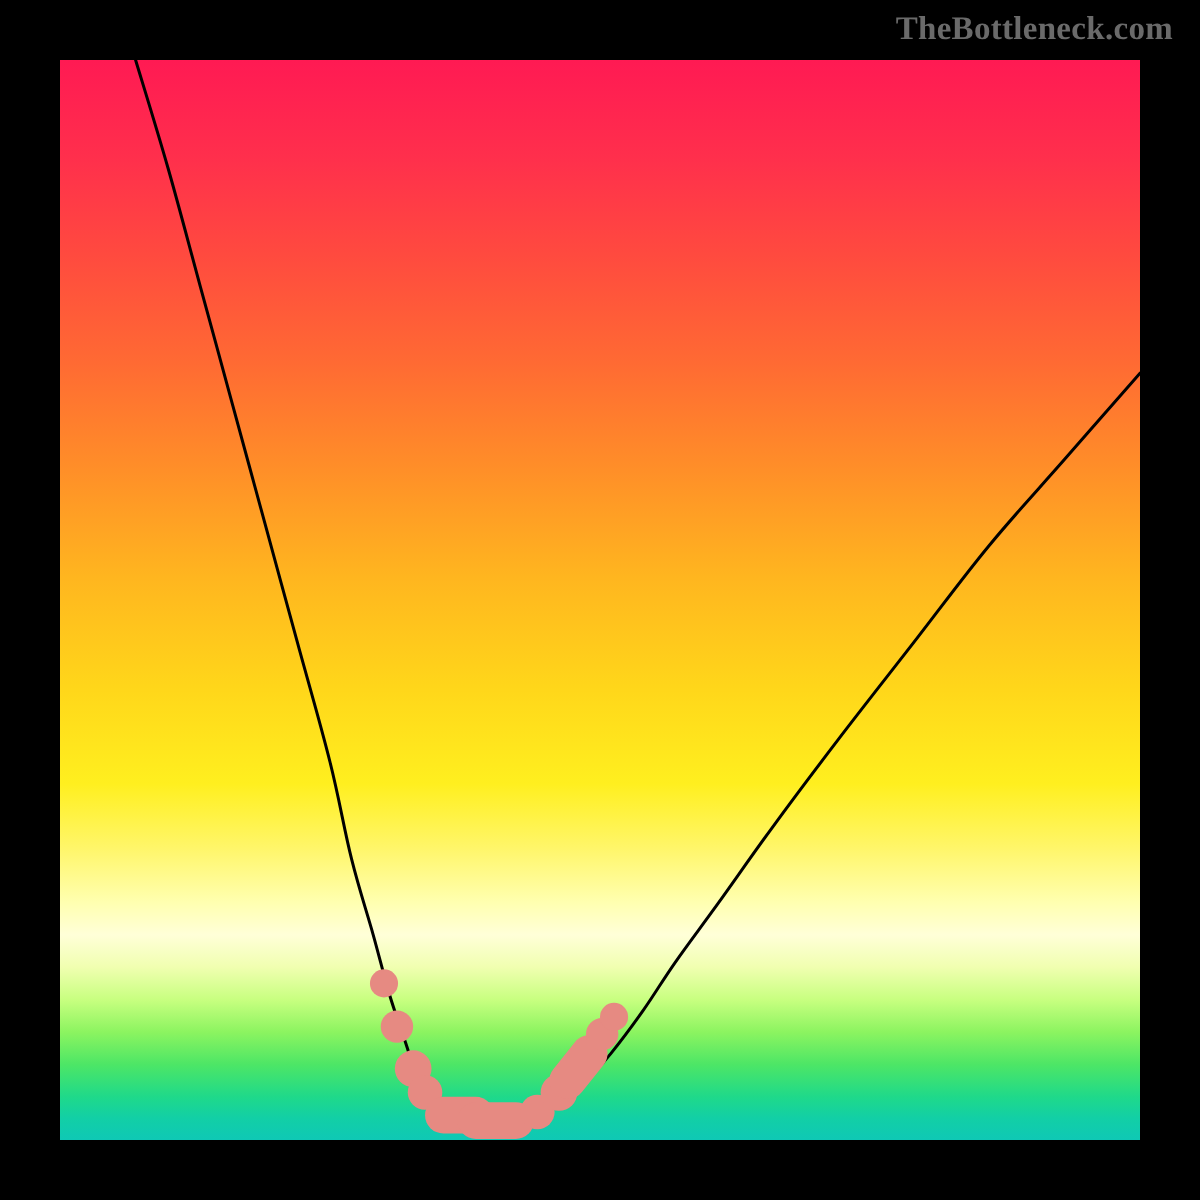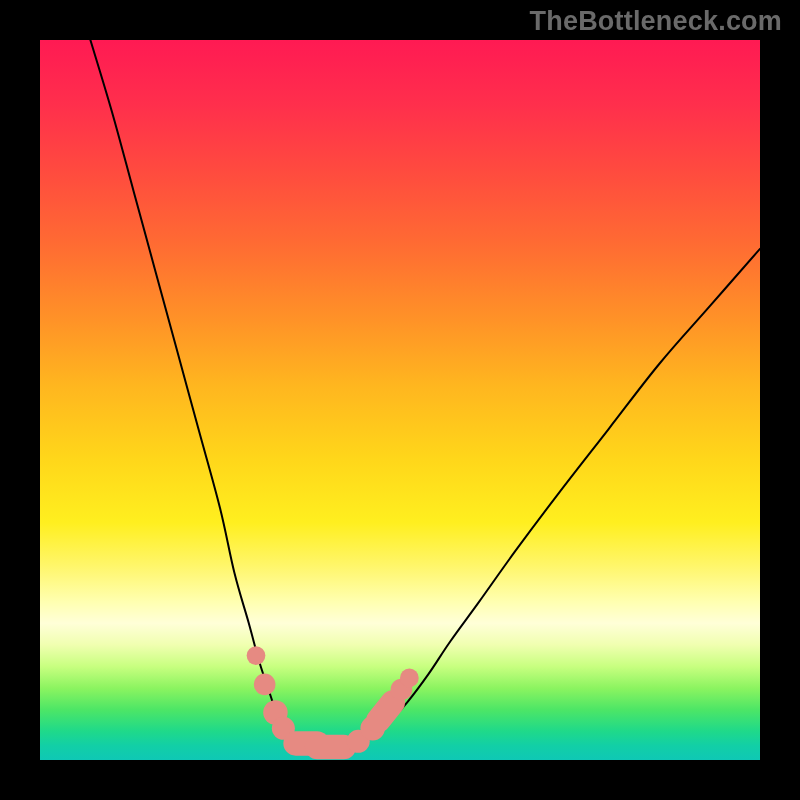--- a/index.html
+++ b/index.html
@@ -48,22 +48,22 @@
   }
   svg.curves {
     position: absolute;
     left: 0;
     top: 0;
   }
   .watermark {
     position: absolute;
     top: 6px;
     right: 18px;
-    font-family: Liberation Sans, sans-serif;
-    font-size: 27px;
+    font-family: Liberation Serif, serif;
+    font-size: 22px;
     font-weight: 600;
     color: #6a6a6a;
     letter-spacing: 0.2px;
     user-select: none;
   }
 </style>
 </head>
 <body>
 
 <div class="frame">

